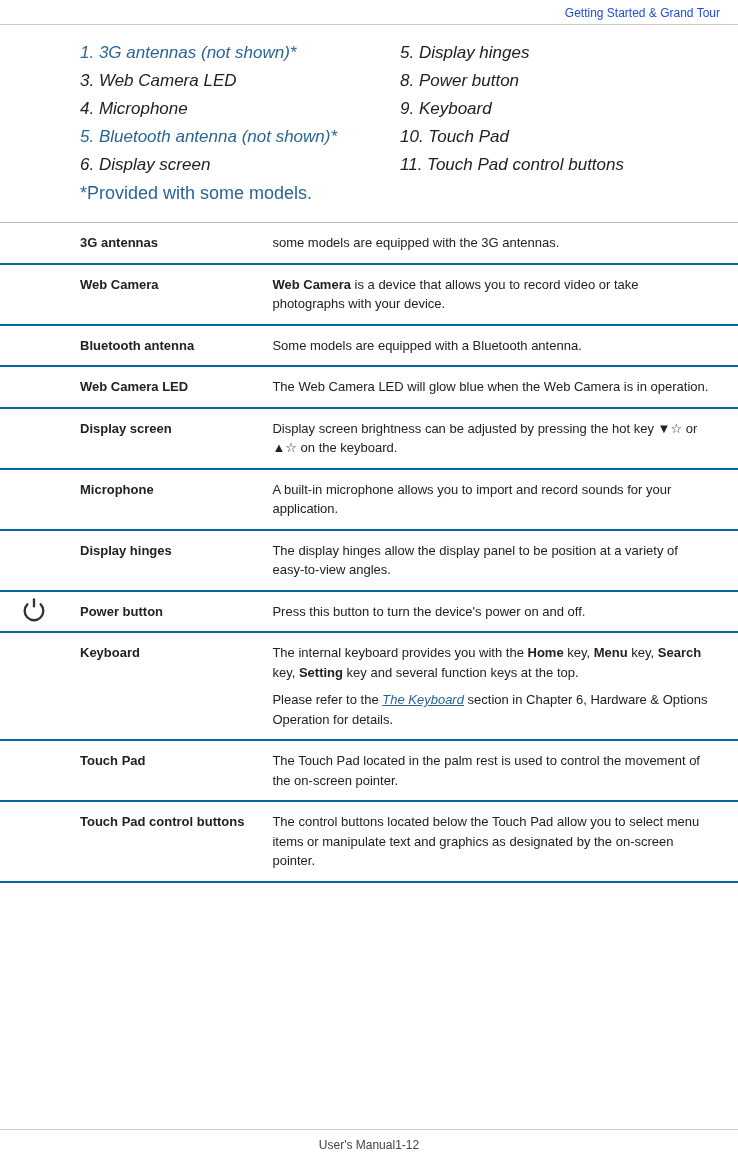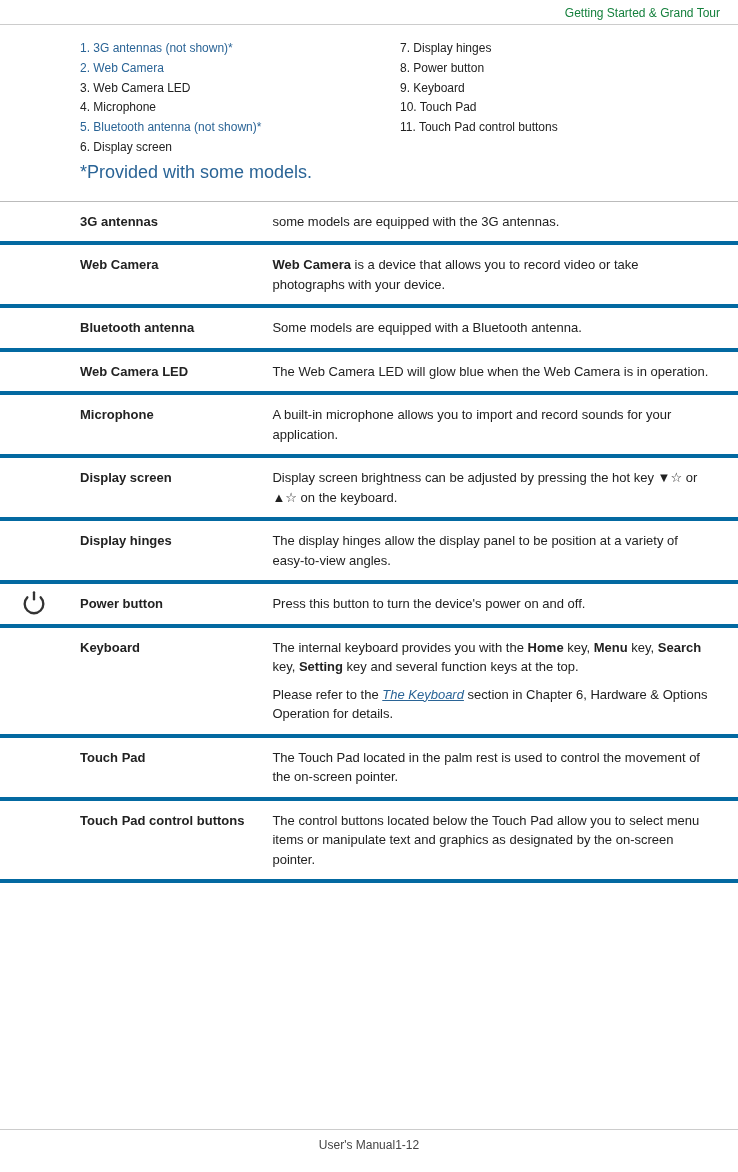--- a/index.html
+++ b/index.html
@@ -13,41 +13,42 @@
       position: relative;
     }
 
     
     .header-bar {
       display: flex;
       justify-content: flex-end;
       padding: 6px 18px 4px 18px;
       border-bottom: 1px solid #ccc;
       font-size: 12px;
-      color: #15803d;
+      color: #1d4ed8;
     }
 
     
     .top-content {
       padding: 14px 18px 10px 80px;
     }
 
     .numbered-list {
       display: flex;
       gap: 0;
     }
 
     .numbered-col {
       flex: 1;
     }
 
     .numbered-col .item {
-      font-size: 12px;
+      font-size: 17px;
       line-height: 1.65;
       color: #2a6496;
+      font-style: italic;
     }
 
     .numbered-col .item.black {
       color: #222;
     }
 
     .note {
       font-size: 18px;
       color: #2a6496;
       margin-top: 4px;
@@ -57,21 +58,21 @@
     .main-table {
       width: 100%;
       border-collapse: collapse;
       margin-top: 8px;
     }
 
     .main-table td {
       vertical-align: top;
       padding: 10px 14px;
       border-top: 1px solid #bbb;
-      border-bottom: 4px solid #0369a1;
+      border-bottom: 2px solid #0369a1;
       font-size: 13px;
       line-height: 1.5;
     }
 
     .main-table tr td:first-child {
       font-weight: bold;
       width: 170px;
       padding-left: 80px;
       white-space: nowrap;
       vertical-align: top;
@@ -125,29 +126,28 @@
 
 <div class="header-bar">
   <span>Getting Started &amp; Grand Tour</span>
 </div>
 
 <div class="top-content">
   <div class="numbered-list">
     <div class="numbered-col">
 
     <div class="item">1. 3G antennas (not shown)*</div>
-        <div class="item">2. Web Camera</div>
         <div class="item black">3. Web Camera LED</div>
         <div class="item black">4. Microphone</div>
         <div class="item">5. Bluetooth antenna (not shown)*</div>
         <div class="item black">6. Display screen</div>
       </div>
     <div class="numbered-col">
 
-    <div class="item black">7. Display hinges</div>
+    <div class="item black">5. Display hinges</div>
         <div class="item black">8. Power button</div>
         <div class="item black">9. Keyboard</div>
         <div class="item black">10. Touch Pad</div>
         <div class="item black">11. Touch Pad control buttons</div>
       </div>
   </div>
   <div class="note">*Provided with some models.</div>
 </div>
 
 <table class="main-table">
@@ -163,26 +163,26 @@
       </tr>
       <tr>
         <td><span>Bluetooth antenna</span></td>
         <td>Some models are equipped with a Bluetooth antenna.</td>
       </tr>
       <tr>
         <td><span>Web Camera LED</span></td>
         <td>The Web Camera LED will glow blue when the Web Camera is in operation.</td>
       </tr>
       <tr>
+        <td><span>Display screen</span></td>
+        <td>Display screen brightness can be adjusted by pressing the hot key ▼☆ or ▲☆  on the keyboard.</td>
+      </tr>
+      <tr>
         <td><span>Microphone</span></td>
         <td>A built-in microphone allows you to import and record sounds for your application.</td>
-      </tr>
-      <tr>
-        <td><span>Display screen</span></td>
-        <td>Display screen brightness can be adjusted by pressing the hot key ▼☆ or ▲☆  on the keyboard.</td>
       </tr>
       <tr>
         <td><span>Display hinges</span></td>
         <td>The display hinges allow the display panel to be position at a variety of easy-to-view angles.</td>
       </tr>
       <tr>
         <td class="power-icon-cell"><svg class="power-icon" viewBox="0 0 24 24" fill="none" stroke="#333" stroke-width="2" stroke-linecap="round" stroke-linejoin="round">
             <path d="M12 2v6"></path>
             <path d="M6.3 6.3a8 8 0 1 0 11.4 0"></path>
           </svg><span>Power button</span></td>

